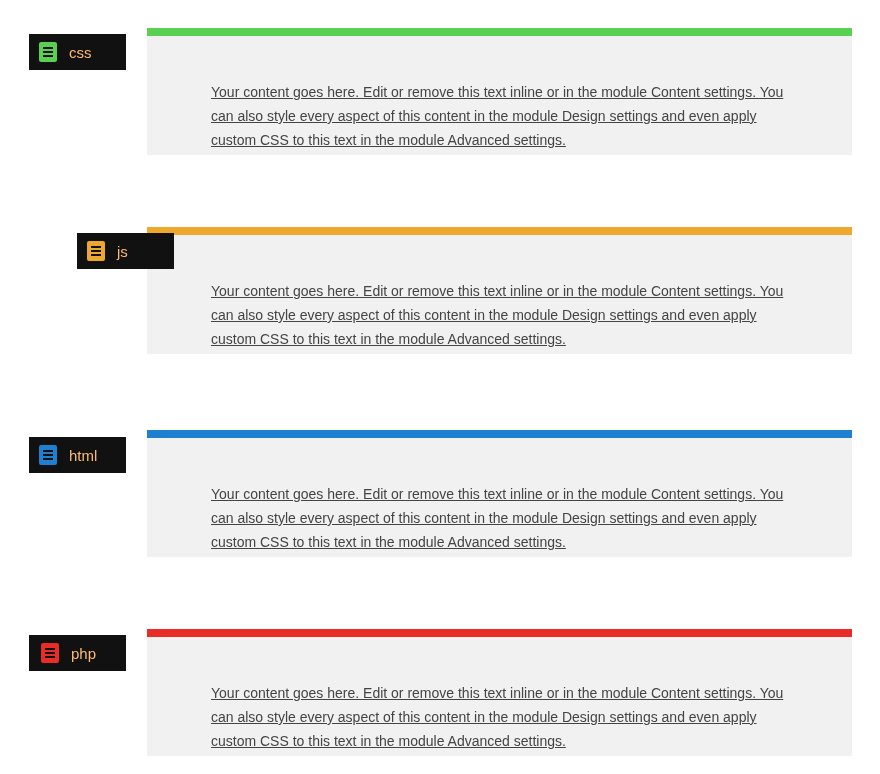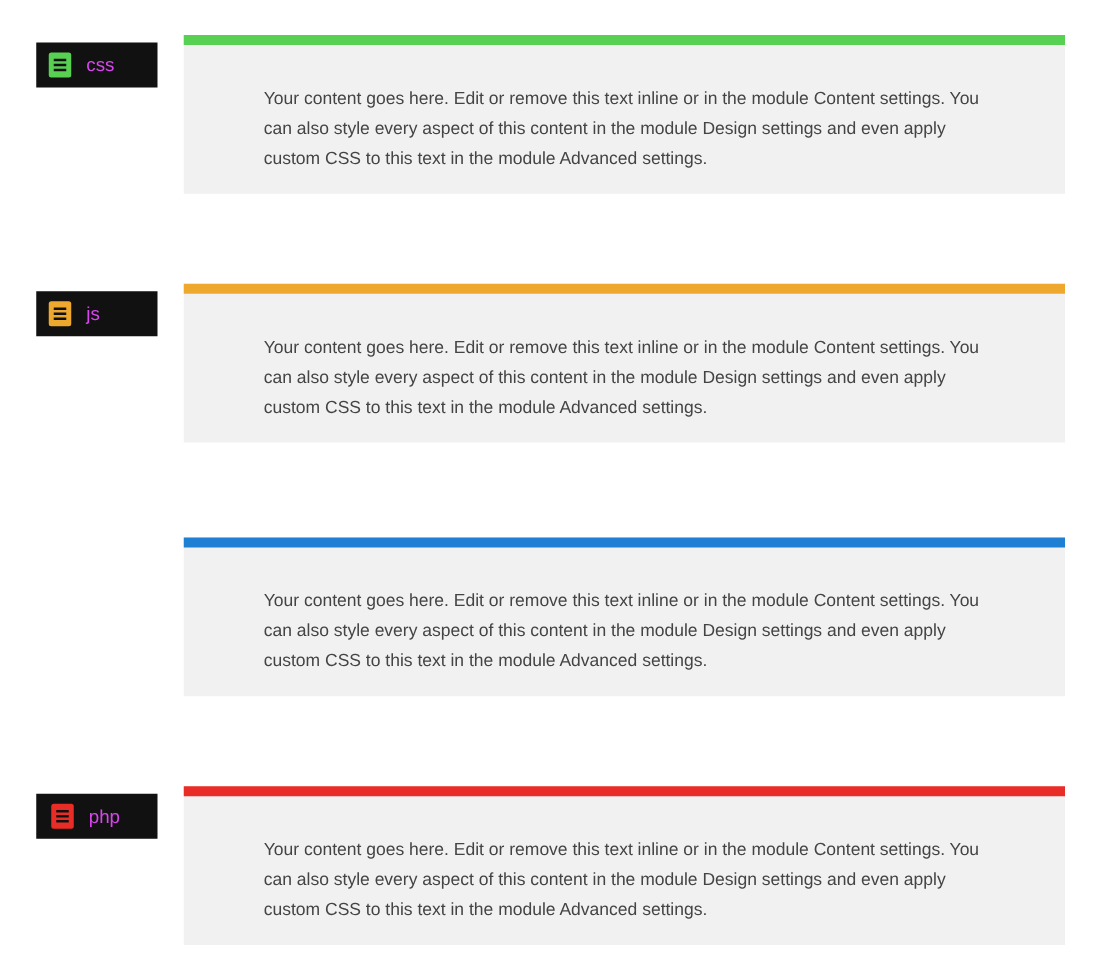--- a/index.html
+++ b/index.html
@@ -22,24 +22,25 @@
     right: 28px;
     height: 127px;
     background: #f1f1f1;
     box-sizing: border-box;
   }
   .bar {
     height: 8px;
     width: 100%;
   }
   .body-text {
-    padding: 30px 60px 0 64px;
+    padding: 44px 60px 0 64px;
     font-size: 14px;
     line-height: 24px;
     color: #444;
+    text-decoration: underline;
   }
   .tag {
     position: absolute;
     left: 29px;
     width: 97px;
     height: 36px;
     background: #111111;
     display: flex;
     align-items: center;
     color: #ffffff;
@@ -56,21 +57,21 @@
     flex-shrink: 0;
   }
   .tag .icon .line {
     position: absolute;
     left: 4px;
     right: 4px;
     height: 2px;
     background: #111111;
   }
   .tag .label {
-    color: #d946ef;
+    color: #fdba74;
   }
 </style>
 </head>
 <body>
 
 <div class="page" id="page">
     <div class="card" style="top: 28px;">
       <div class="bar" style="background: rgb(88, 208, 82);"></div>
       <div class="body-text">Your content goes here. Edit or remove this text inline or in the module Content settings. You can also style every aspect of this content in the module Design settings and even apply custom CSS to this text in the module Advanced settings.</div>
     </div>
@@ -79,31 +80,39 @@
         <div class="line" style="top: 5px;"></div>
         <div class="line" style="top: 9px;"></div>
         <div class="line" style="top: 13px;"></div>
       </div>
       <span class="label">css</span>
     </div>
     <div class="card" style="top: 227px;">
       <div class="bar" style="background: rgb(239, 168, 46);"></div>
       <div class="body-text">Your content goes here. Edit or remove this text inline or in the module Content settings. You can also style every aspect of this content in the module Design settings and even apply custom CSS to this text in the module Advanced settings.</div>
     </div>
-    <div class="tag" style="top: 233px;">
+    <div class="tag" style="top: 233px; margin-left: 48px;">
       <div class="icon" style="background: rgb(239, 168, 46);">
         <div class="line" style="top: 5px;"></div>
         <div class="line" style="top: 9px;"></div>
         <div class="line" style="top: 13px;"></div>
       </div>
       <span class="label">js</span>
     </div>
     <div class="card" style="top: 430px;">
       <div class="bar" style="background: rgb(31, 127, 211);"></div>
       <div class="body-text">Your content goes here. Edit or remove this text inline or in the module Content settings. You can also style every aspect of this content in the module Design settings and even apply custom CSS to this text in the module Advanced settings.</div>
+    </div>
+    <div class="tag" style="top: 437px;">
+      <div class="icon" style="background: rgb(31, 127, 211);">
+        <div class="line" style="top: 5px;"></div>
+        <div class="line" style="top: 9px;"></div>
+        <div class="line" style="top: 13px;"></div>
+      </div>
+      <span class="label">html</span>
     </div>
     <div class="card" style="top: 629px;">
       <div class="bar" style="background: rgb(234, 44, 38);"></div>
       <div class="body-text">Your content goes here. Edit or remove this text inline or in the module Content settings. You can also style every aspect of this content in the module Design settings and even apply custom CSS to this text in the module Advanced settings.</div>
     </div>
     <div class="tag" style="top: 635px; padding-left: 12px;">
       <div class="icon" style="background: rgb(234, 44, 38);">
         <div class="line" style="top: 5px;"></div>
         <div class="line" style="top: 9px;"></div>
         <div class="line" style="top: 13px;"></div>

